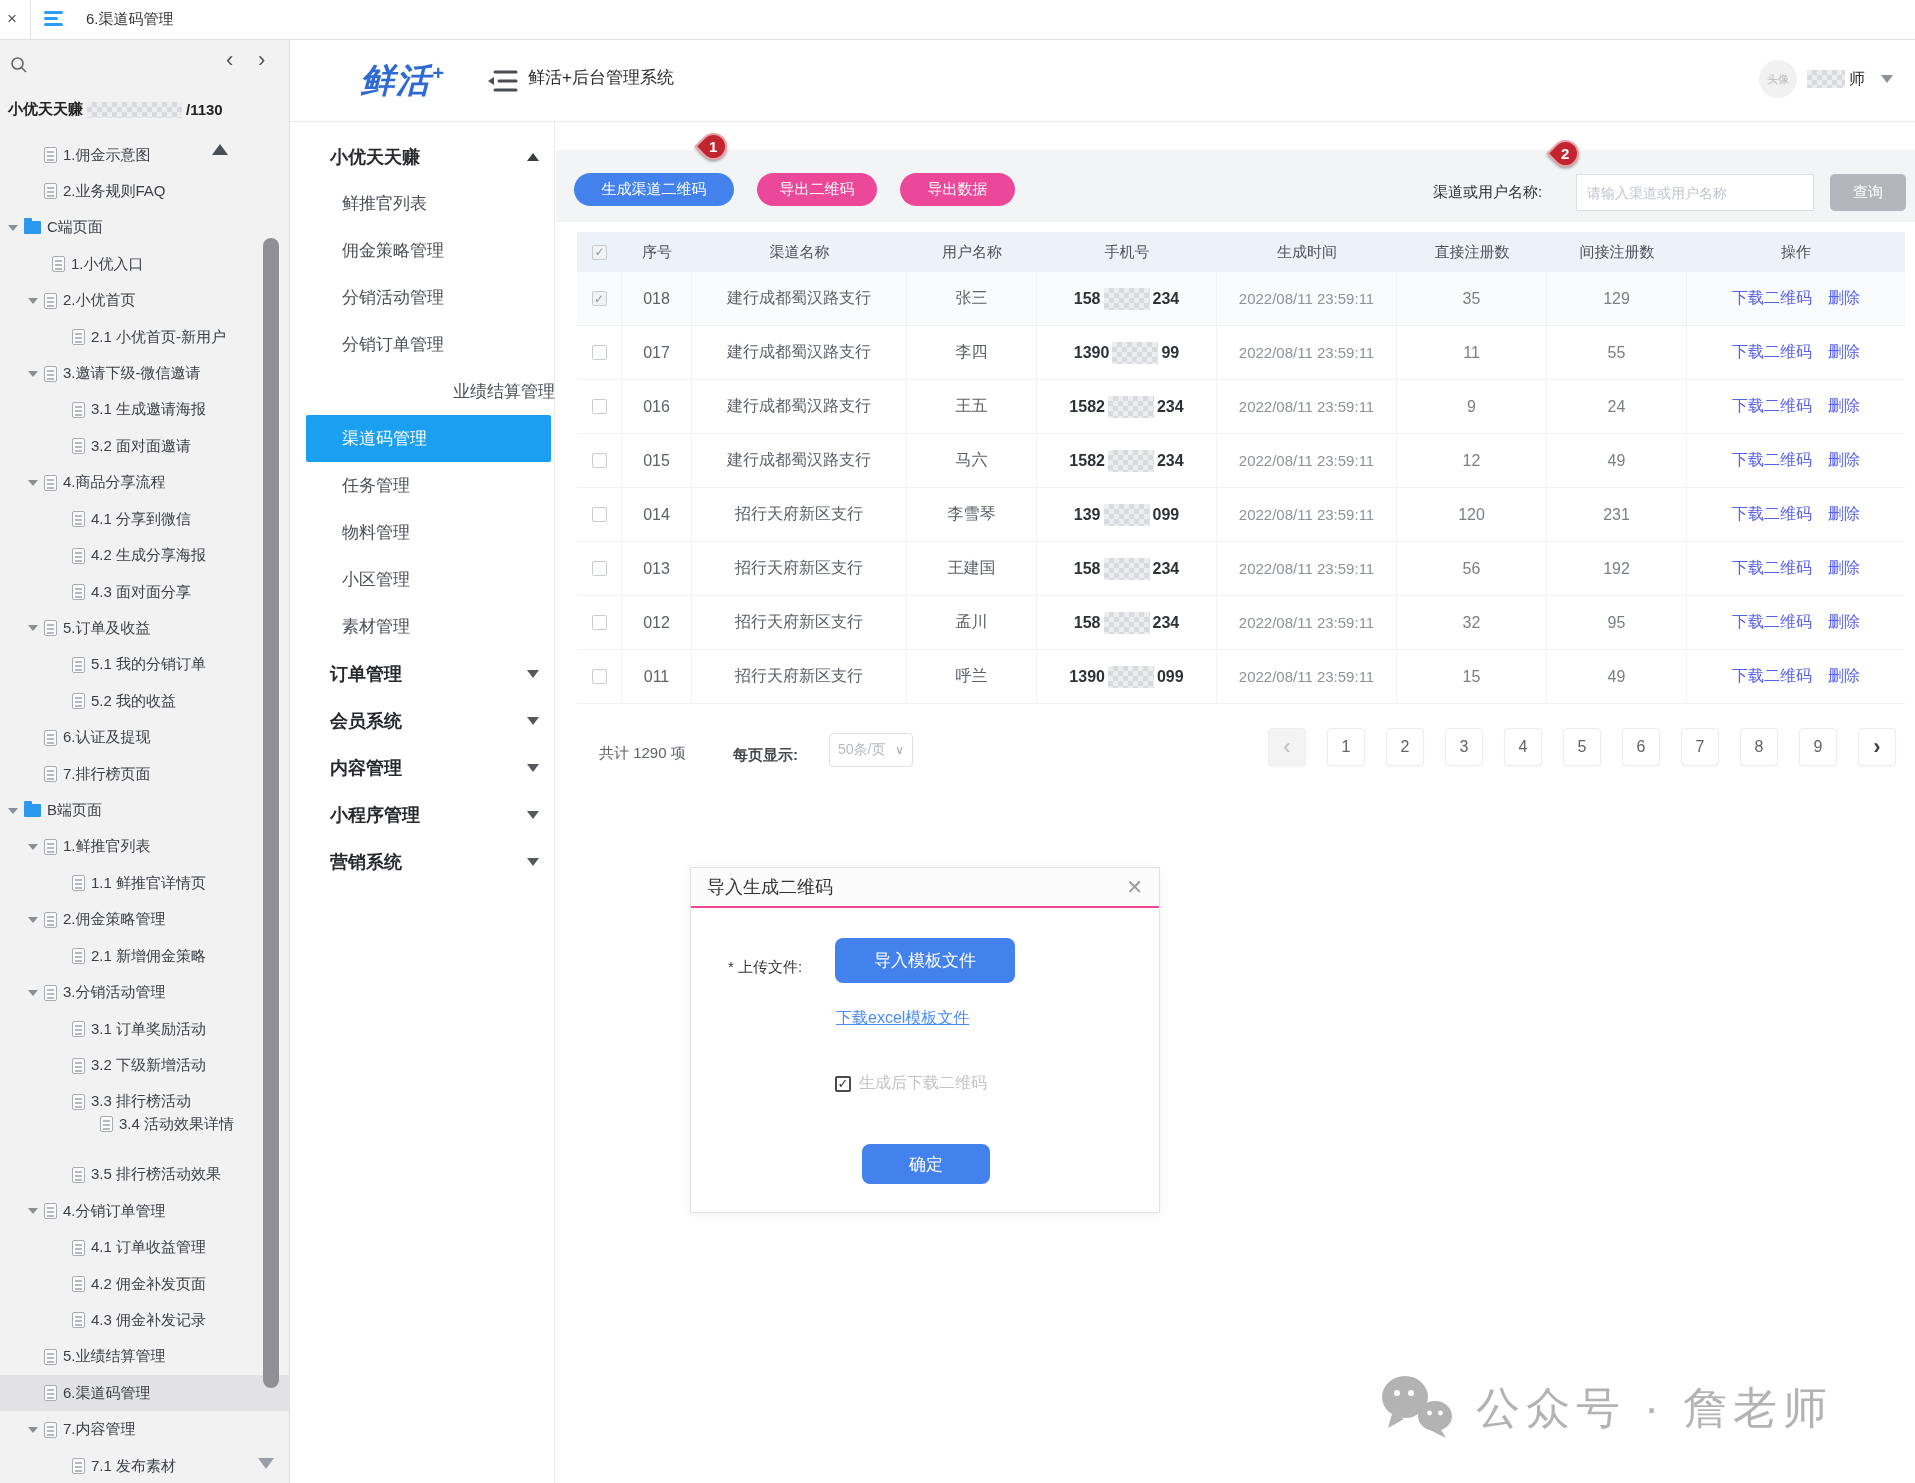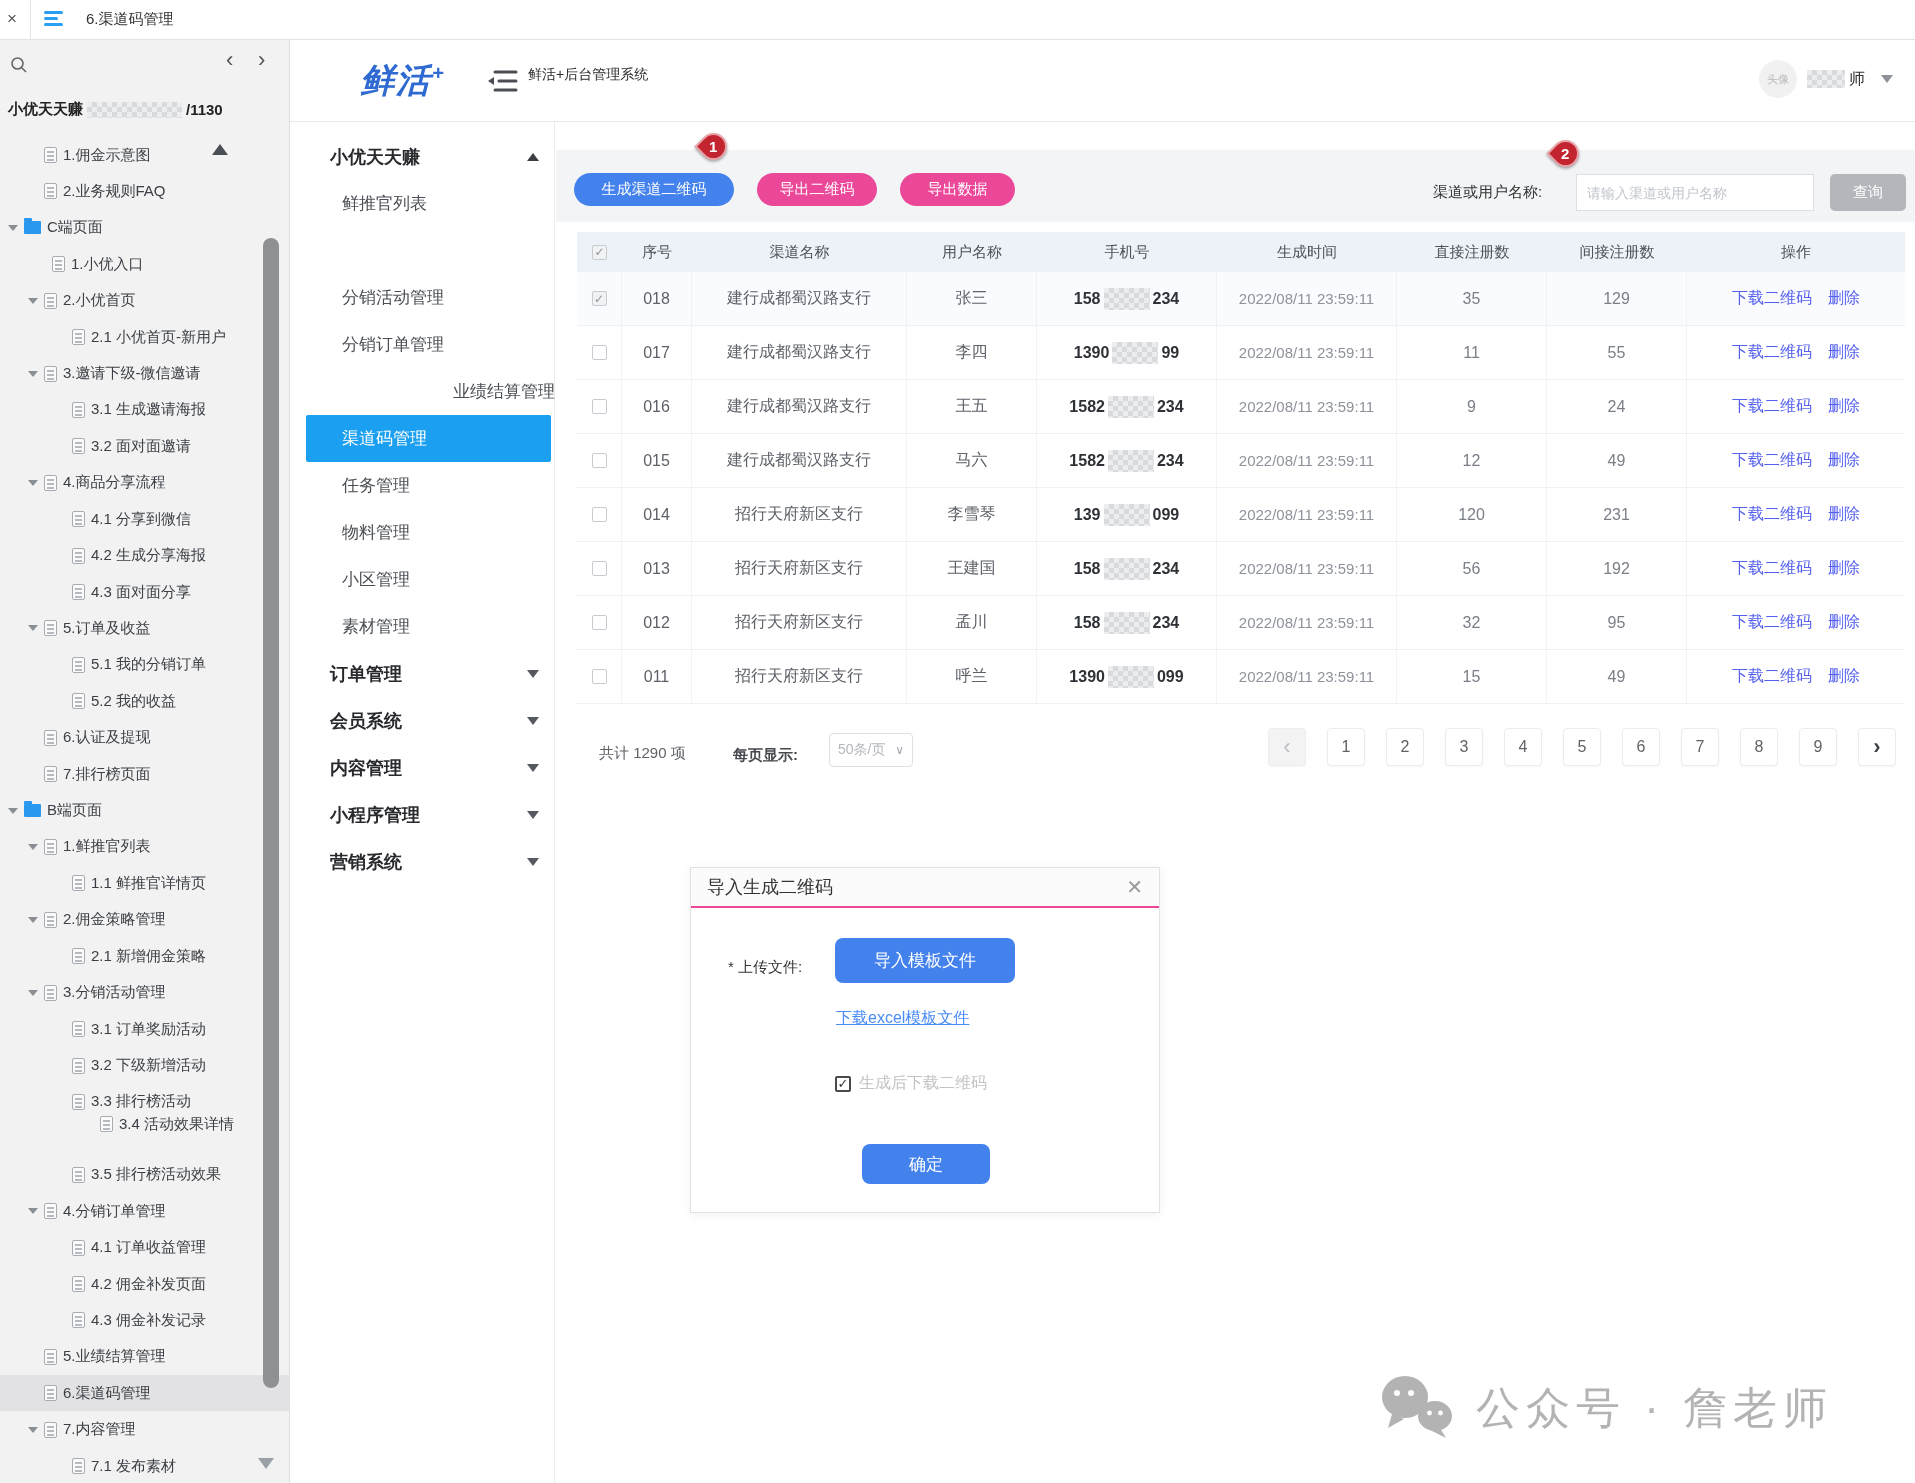--- a/index.html
+++ b/index.html
@@ -48,21 +48,21 @@
   .tree-thumb { position:absolute; left:263px; top:198px; width:16px; height:1150px;
     background:#8f9094; border-radius:8px; }
 
   
   .app-header { position:absolute; left:290px; top:40px; width:1625px; height:82px; background:#fff;
     border-bottom:1px solid #e8e8e8; }
   .logo { position:absolute; left:70px; top:18px; font-size:34px; font-weight:800; font-style:italic;
     color:#2e6ad1; letter-spacing:2px; }
   .logo sup { font-size:20px; font-weight:800; }
   .fold-icon { position:absolute; left:196px; top:28px; }
-  .app-title { position:absolute; left:238px; top:26px; font-size:14px; color:#2b2b2b; }
+  .app-title { position:absolute; left:238px; top:26px; font-size:17px; color:#2b2b2b; }
   .user-area { position:absolute; right:22px; top:20px; display:flex; align-items:center; gap:10px; }
   .avatar { width:38px; height:38px; border-radius:50%; background:#f1f1f1; color:#b9b9b9;
     font-size:11px; display:flex; align-items:center; justify-content:center; }
   .user-name { font-size:16px; color:#333; display:flex; align-items:center; gap:2px; }
   .user-caret { width:0; height:0; border-left:6px solid transparent; border-right:6px solid transparent;
     border-top:8px solid #8d9299; margin-left:6px; }
 
   
   .admin-sidebar { position:absolute; left:290px; top:122px; width:265px; height:1361px;
     background:#fff; border-right:1px solid #ececec; }
@@ -395,20 +395,23 @@
   </div>
 
   <div class="admin-sidebar">
       <div class="menu-item group" style="top: 11px;">
         <span class="lbl">小优天天赚</span>
         <span class="menu-arrow up"></span>
       </div>
       <div class="menu-item item" style="top: 58px;">
         <span class="lbl">鲜推官列表</span>
       </div>
+      <div class="menu-item item" style="top: 105px;">
+        <span class="lbl">佣金策略管理</span>
+      </div>
       <div class="menu-item item" style="top: 152px;">
         <span class="lbl">分销活动管理</span>
       </div>
       <div class="menu-item item" style="top: 199px;">
         <span class="lbl">分销订单管理</span>
       </div>
       <div class="menu-item item" style="top: 246px; justify-content: flex-end;">
         <span class="lbl">业绩结算管理</span>
       </div>
       <div class="menu-item item selected" style="top: 293px;">

